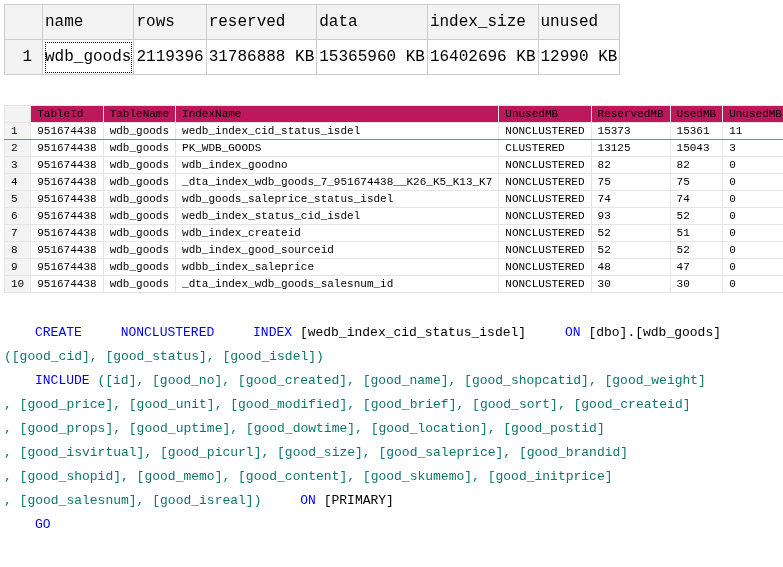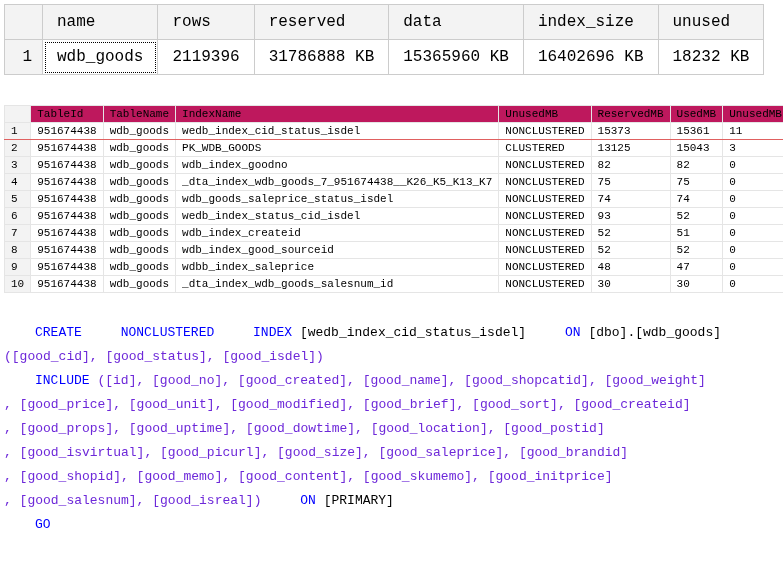--- a/index.html
+++ b/index.html
@@ -9,21 +9,21 @@
     font-family: Tahoma, "Segoe UI", Arial, sans-serif;
     font-size: 12px;
     background: #fff;
     color: #000;
   }
 
   
   .space-grid { border-collapse: collapse; margin-bottom: 30px; }
   .space-grid th, .space-grid td {
     border: 1px solid #ccc;
-    padding: 6px 14px;
+    padding: 6px 2px;
     text-align: left;
     font-weight: normal;
     font-family: Consolas, "Courier New", monospace;
     font-size: 16px;
     line-height: 22px;
     white-space: nowrap;
     background: #fff;
   }
   .space-grid th { background: #f3f3f3; }
   .space-grid .rowhdr {
@@ -58,21 +58,21 @@
   
   .sql {
     margin-top: 28px;
     font-family: Consolas, "Courier New", monospace;
     font-size: 13px;
     line-height: 24px;
     white-space: pre;
     color: #000;
   }
   .kw  { color: #0000ff; margin-left: 31px; }
-  .punc{ color:#6d28d9;font-family:Liberation Mono, monospace; }
+  .punc{ color:#0f766e;font-family:Liberation Mono, monospace; }
 </style>
 </head>
 <body>
 
 <table class="space-grid">
   <thead>
     <tr>
       <th class="corner"></th>
       <th>name</th>
       <th>rows</th>
@@ -83,21 +83,21 @@
     </tr>
   </thead>
   <tbody>
     <tr>
       <td class="rowhdr">1</td>
       <td class="name-cell">wdb_goods</td>
       <td>2119396</td>
       <td>31786888 KB</td>
       <td>15365960 KB</td>
       <td>16402696 KB</td>
-      <td>18232 KB</td>
+      <td>12990 KB</td>
     </tr>
   </tbody>
 </table>
 
 <table class="idx-grid">
   <thead>
     <tr>
       <th class="corner rowhdr"></th>
       <th>TableId</th>
       <th>TableName</th>

